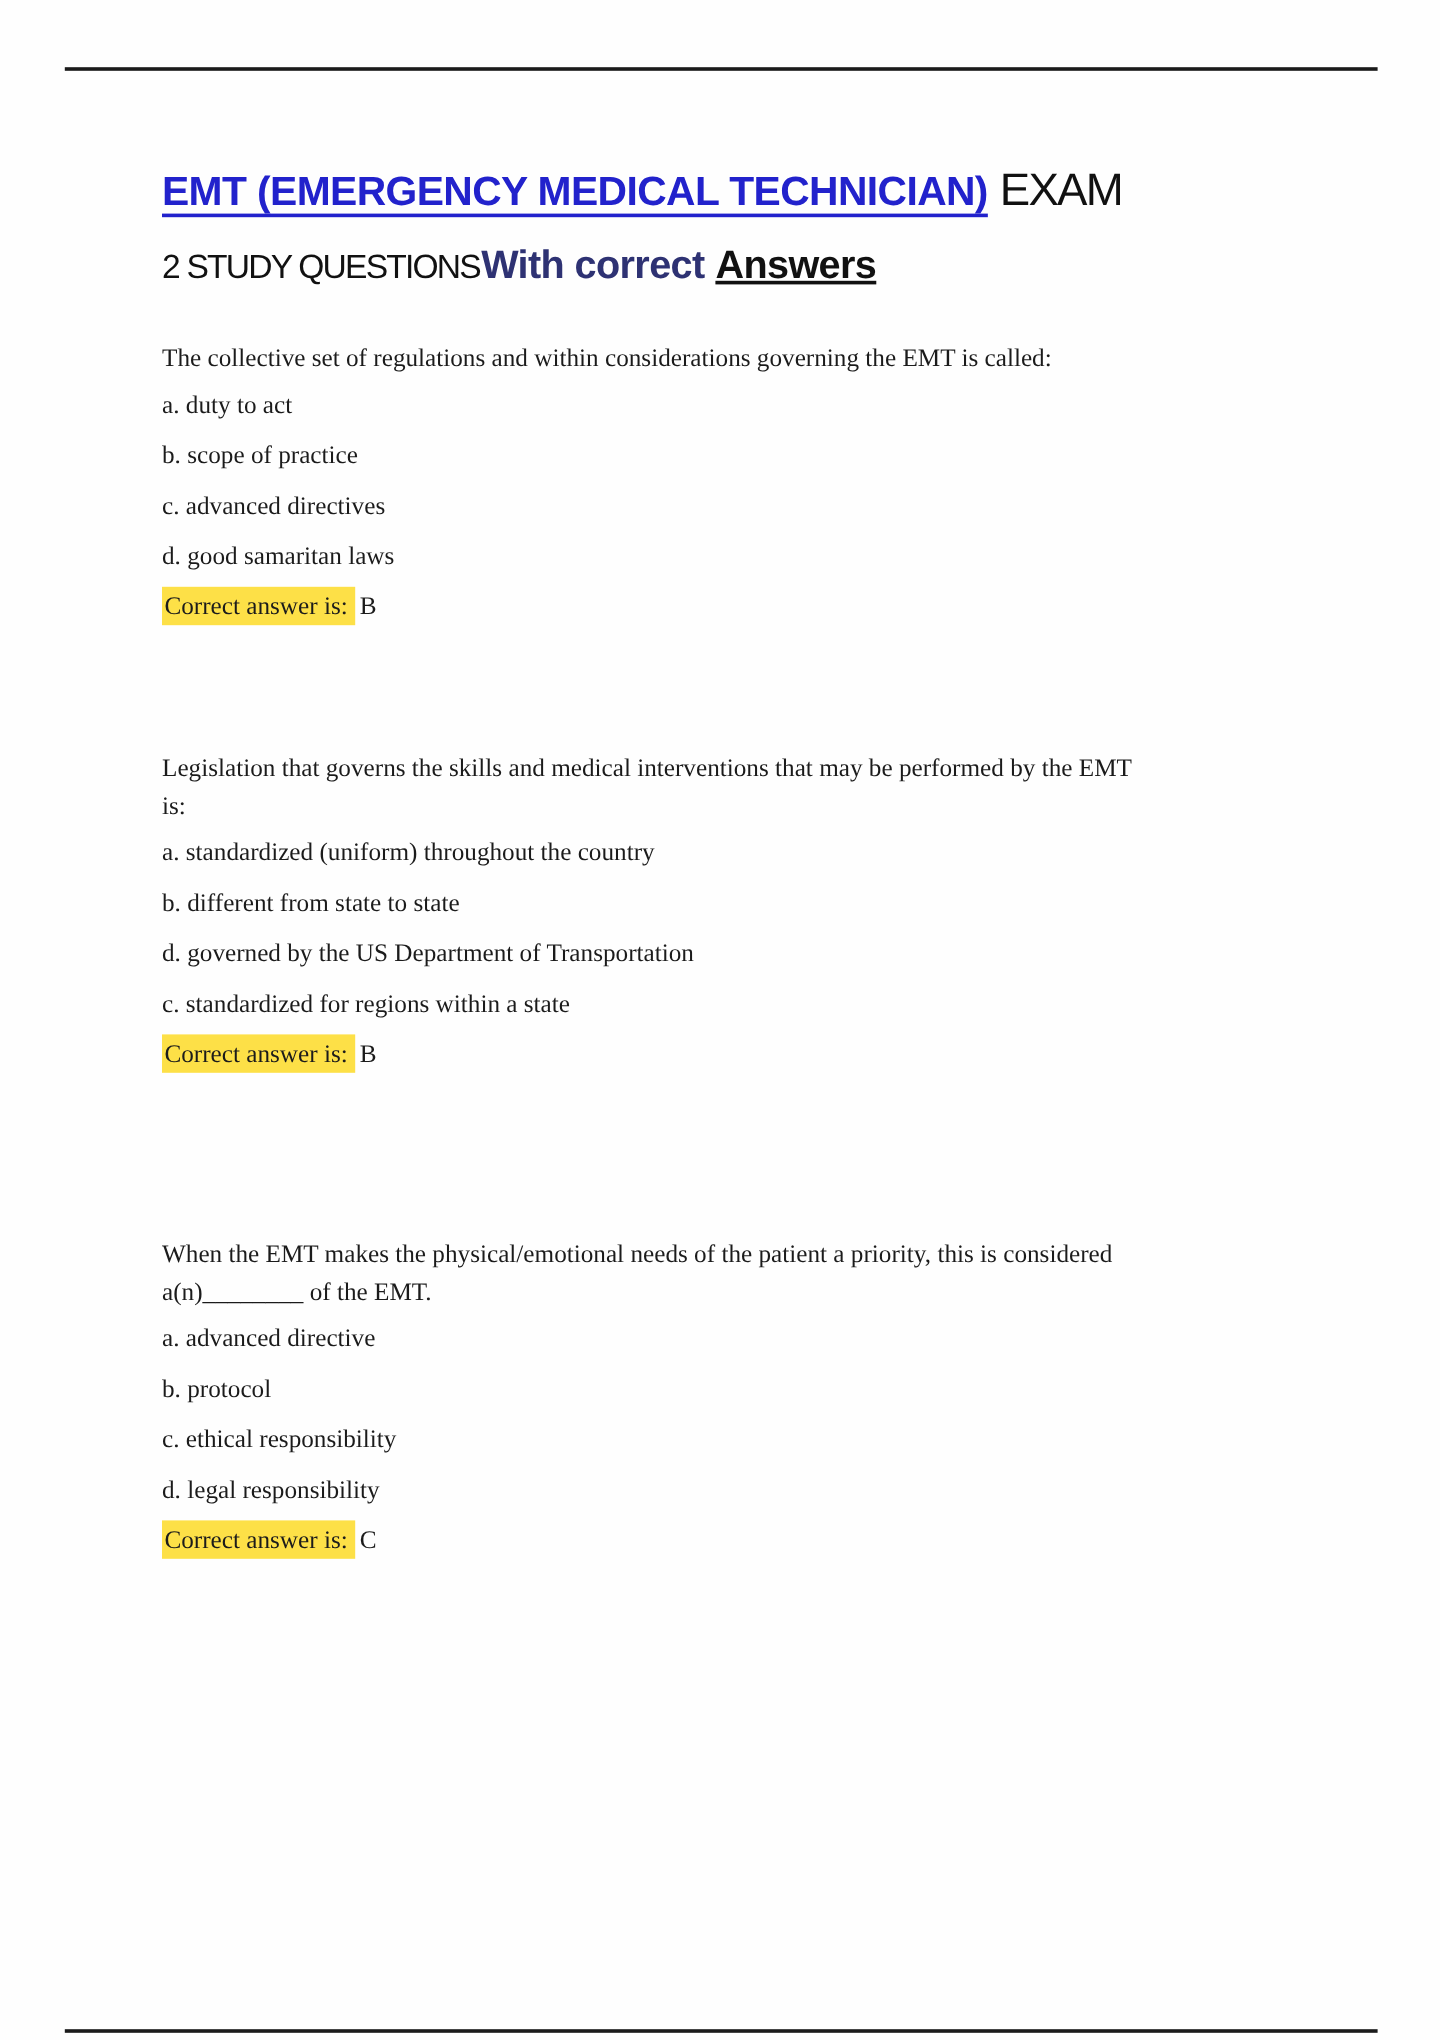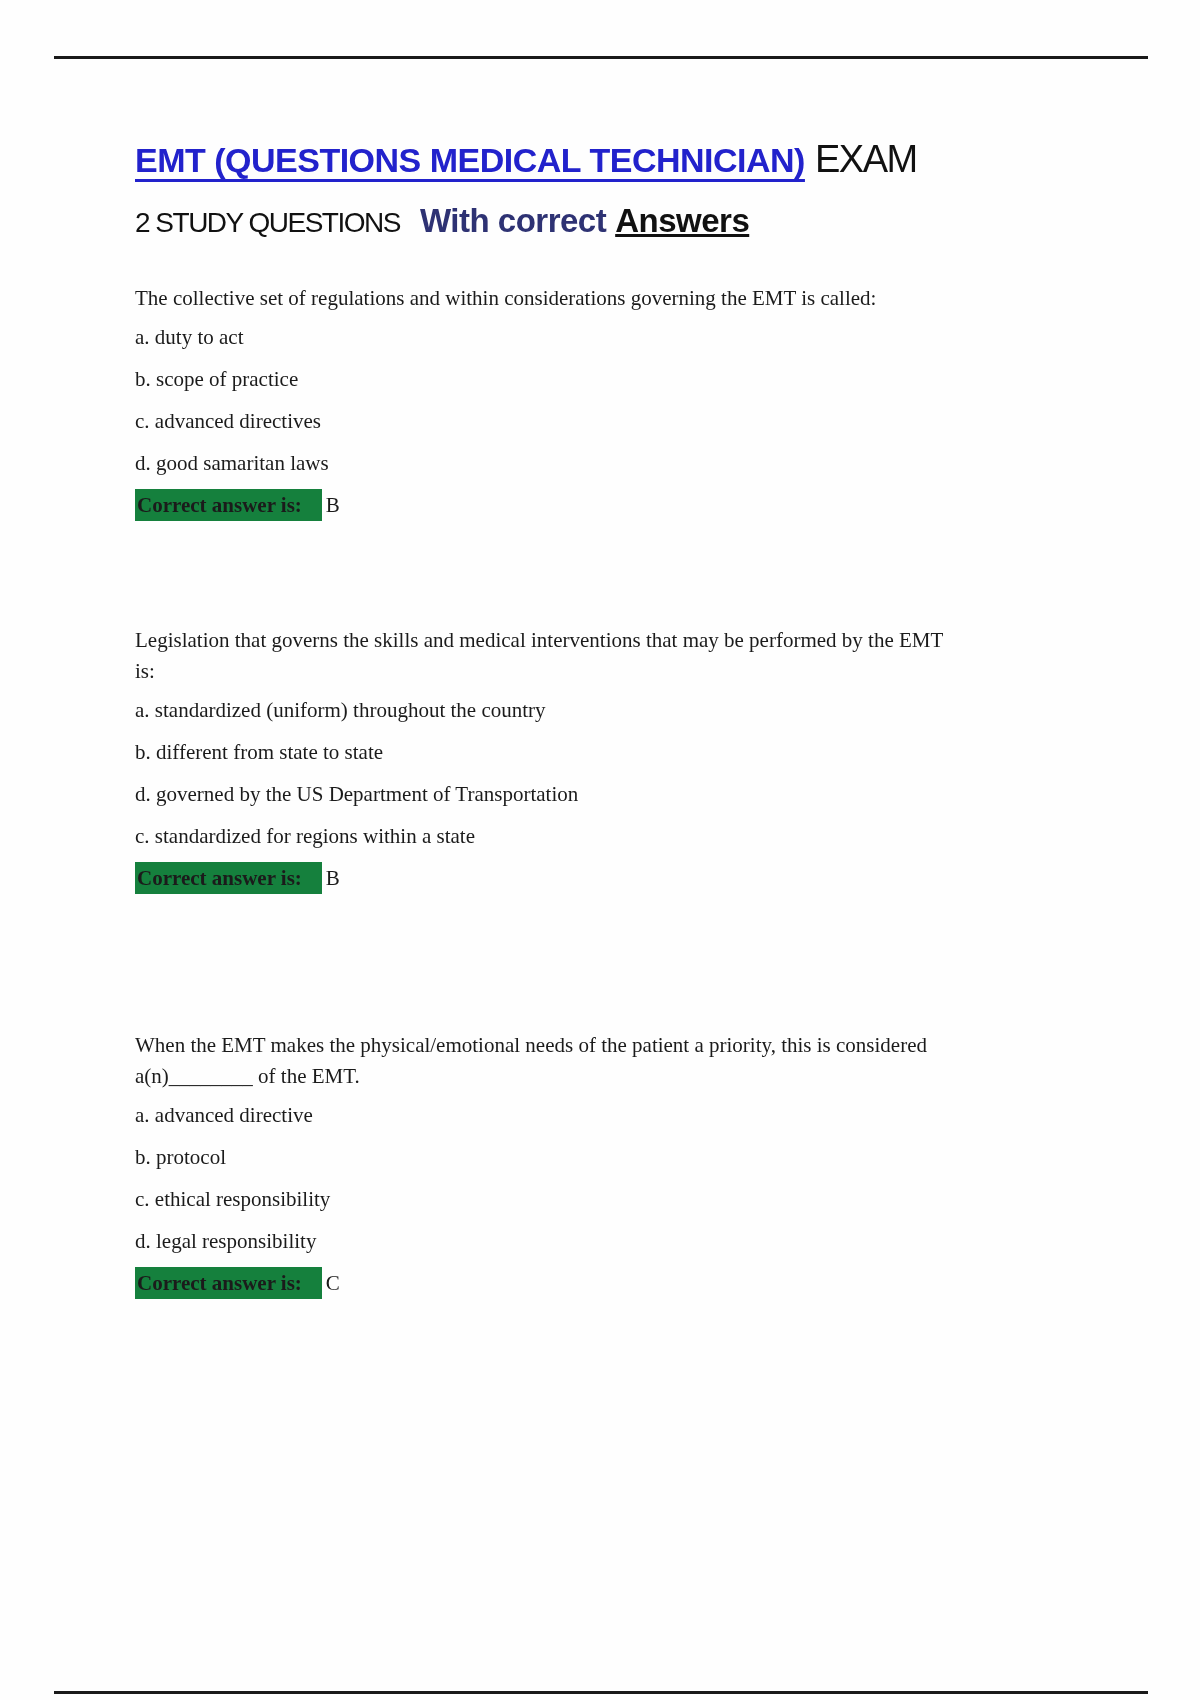--- a/index.html
+++ b/index.html
@@ -57,21 +57,21 @@
     font-size: 28px;
     font-weight: normal;
     color: #111111;
     letter-spacing: -1.5px;
   }
   .subtitle-emphasis {
     font-size: 33px;
     font-weight: bold;
     color: #2e3273;
     letter-spacing: -0.5px;
-    margin-left: 20px;
+    margin-left: 1px;
   }
   .subtitle-suffix {
     font-size: 33px;
     font-weight: bold;
     color: #111111;
     letter-spacing: -0.5px;
     margin-left: 9px;
     text-decoration: underline;
   }
 
@@ -93,35 +93,34 @@
     font-size: 21px;
     line-height: 25px;
     margin: 0 0 17px 0;
   }
   .answer-line {
     font-size: 21px;
     line-height: 25px;
     margin-top: 1px;
   }
   .answer-highlight {
-    background: #15803d;
-    padding: 4px 20px 4px 2px;
-    font-weight: bold;
+    background: #fde047;
+    padding: 4px 6px 4px 2px;
   }
   .answer-letter { margin-left: 4px; }
 </style>
 </head>
 <body>
 
 <div class="page">
   <div class="rule rule-top"></div>
 
   <div class="header">
     <div class="title-line">
-      <span class="title-link">EMT (QUESTIONS MEDICAL TECHNICIAN)</span><span class="title-suffix">EXAM</span>
+      <span class="title-link">EMT (EMERGENCY MEDICAL TECHNICIAN)</span><span class="title-suffix">EXAM</span>
     </div>
     <div class="subtitle-line">
       <span class="subtitle-prefix">2 STUDY QUESTIONS</span><span class="subtitle-emphasis">With correct</span><span class="subtitle-suffix">Answers</span>
     </div>
   </div>
 
   <div class="question q1">
     <p class="q-text">The collective set of regulations and within considerations governing the EMT is called:</p>
     <p class="option">a. duty to act</p>
     <p class="option">b. scope of practice</p>

